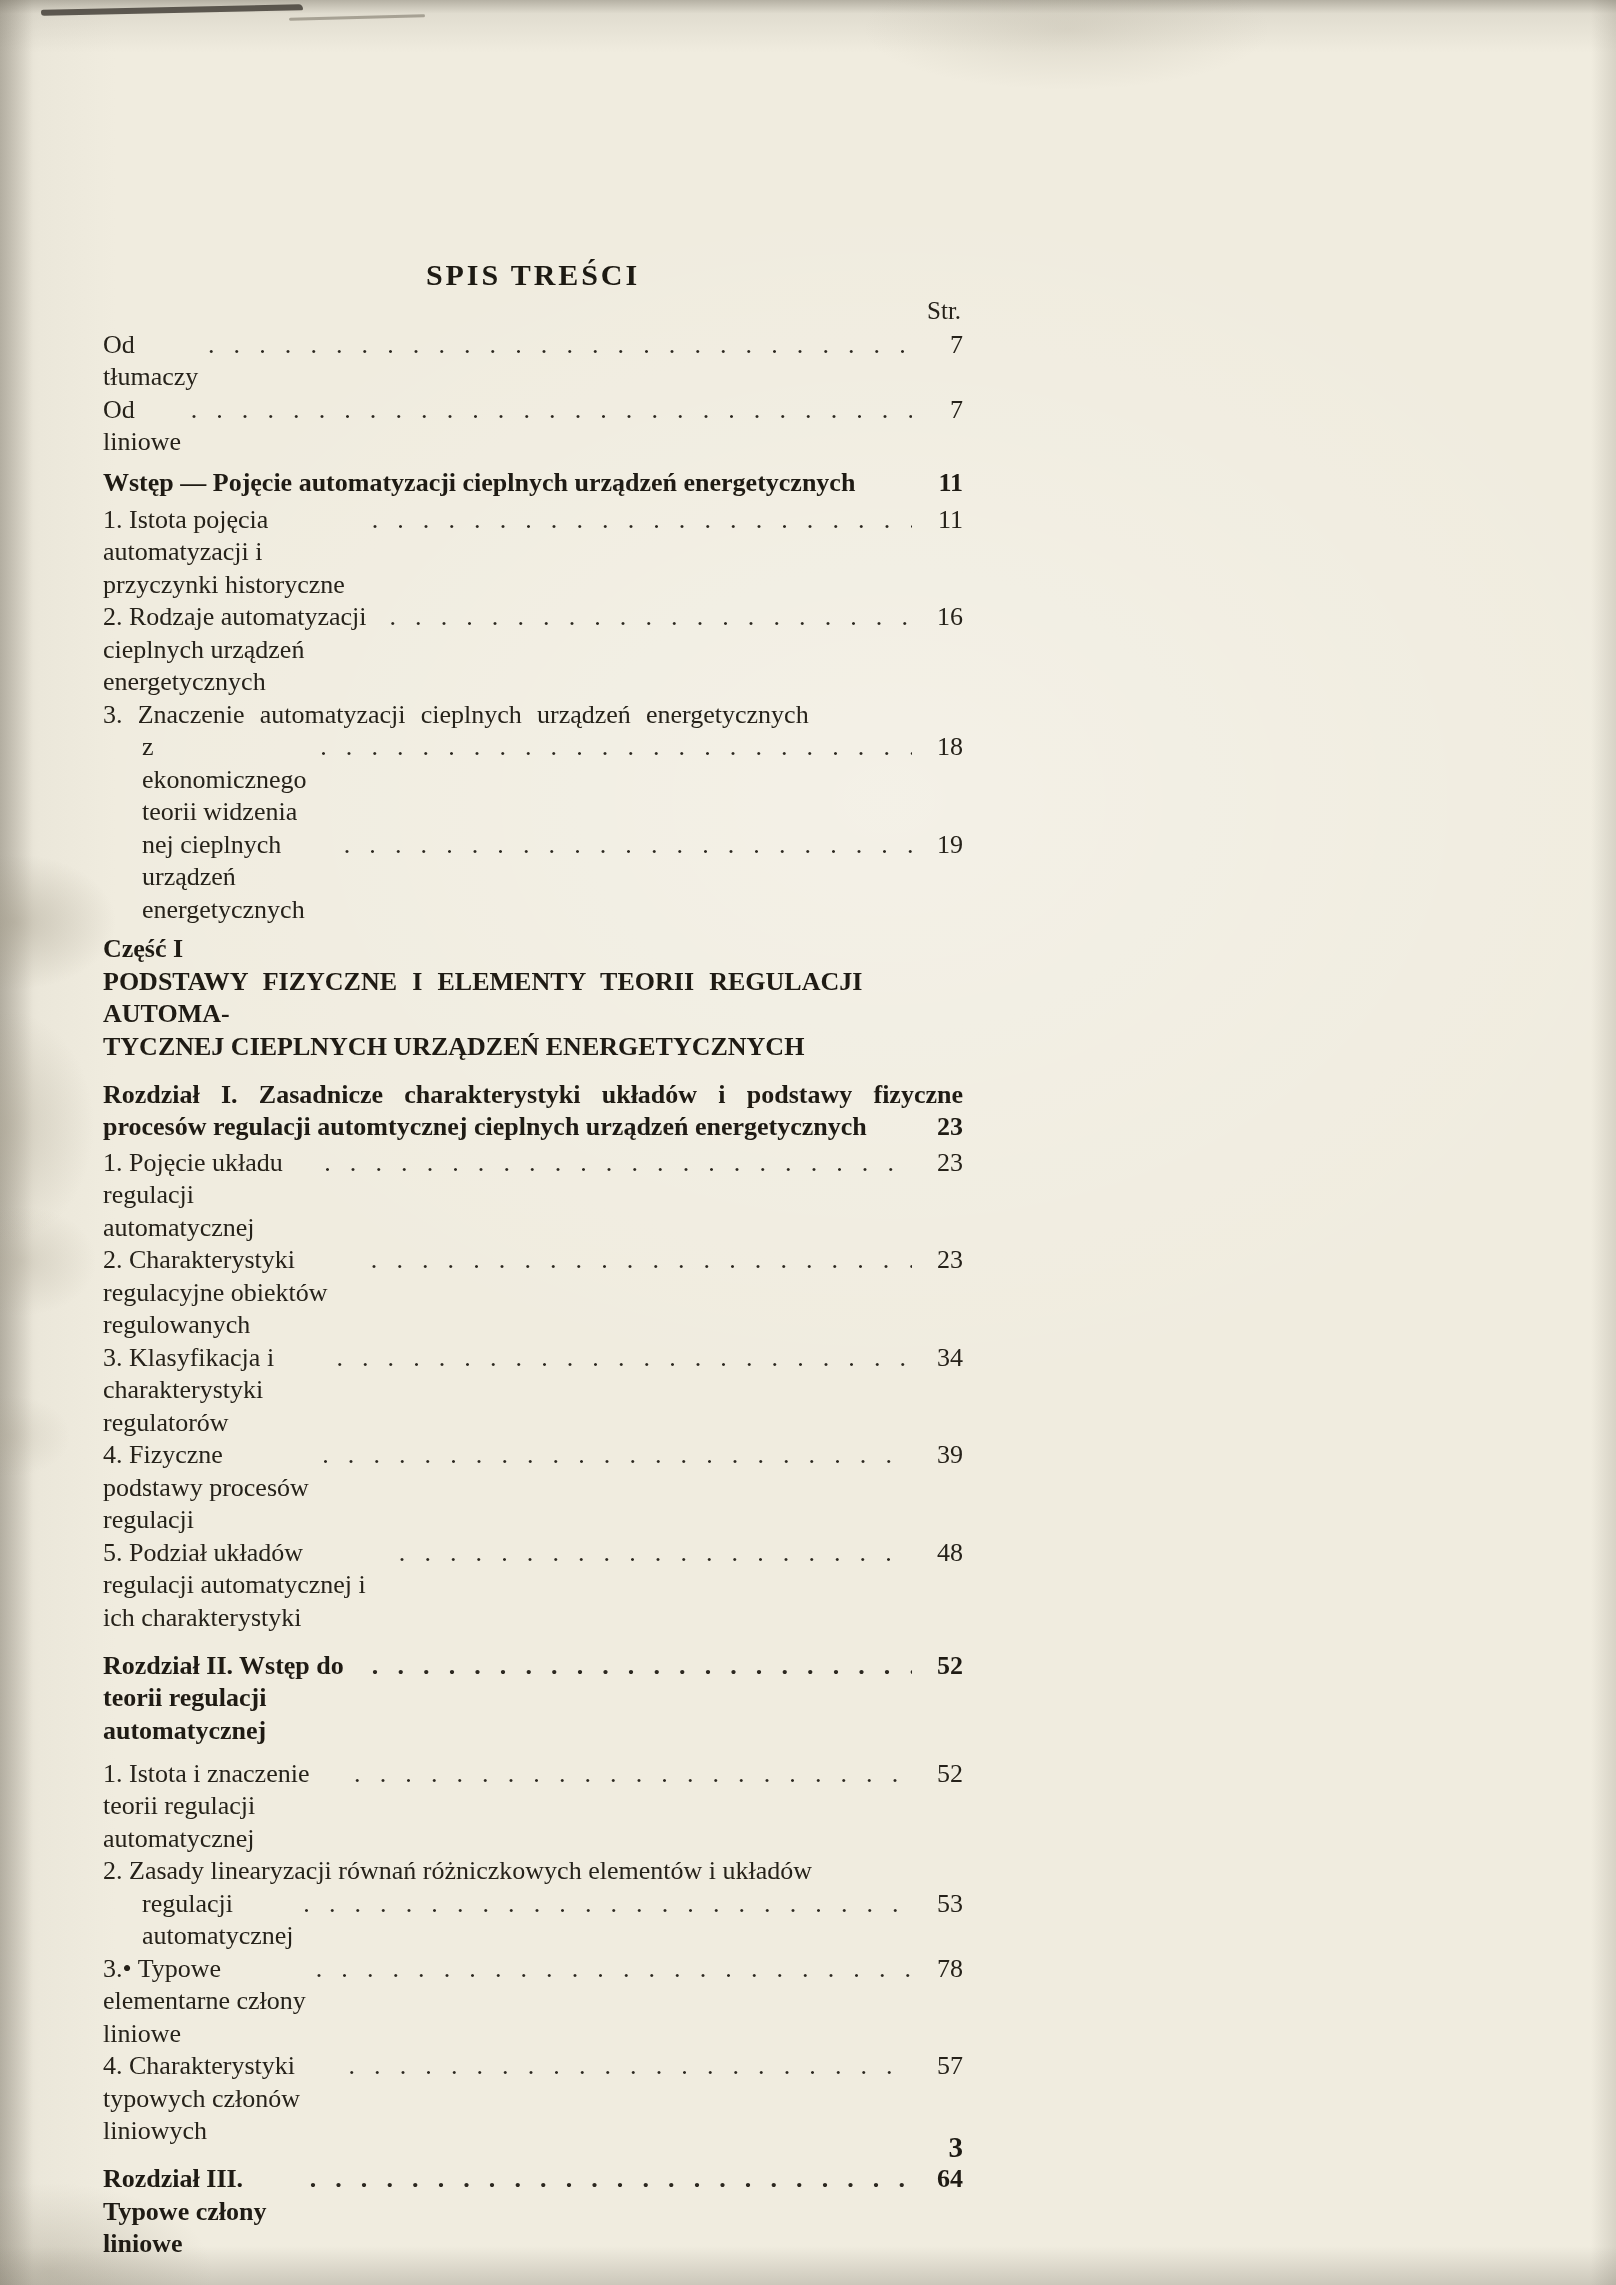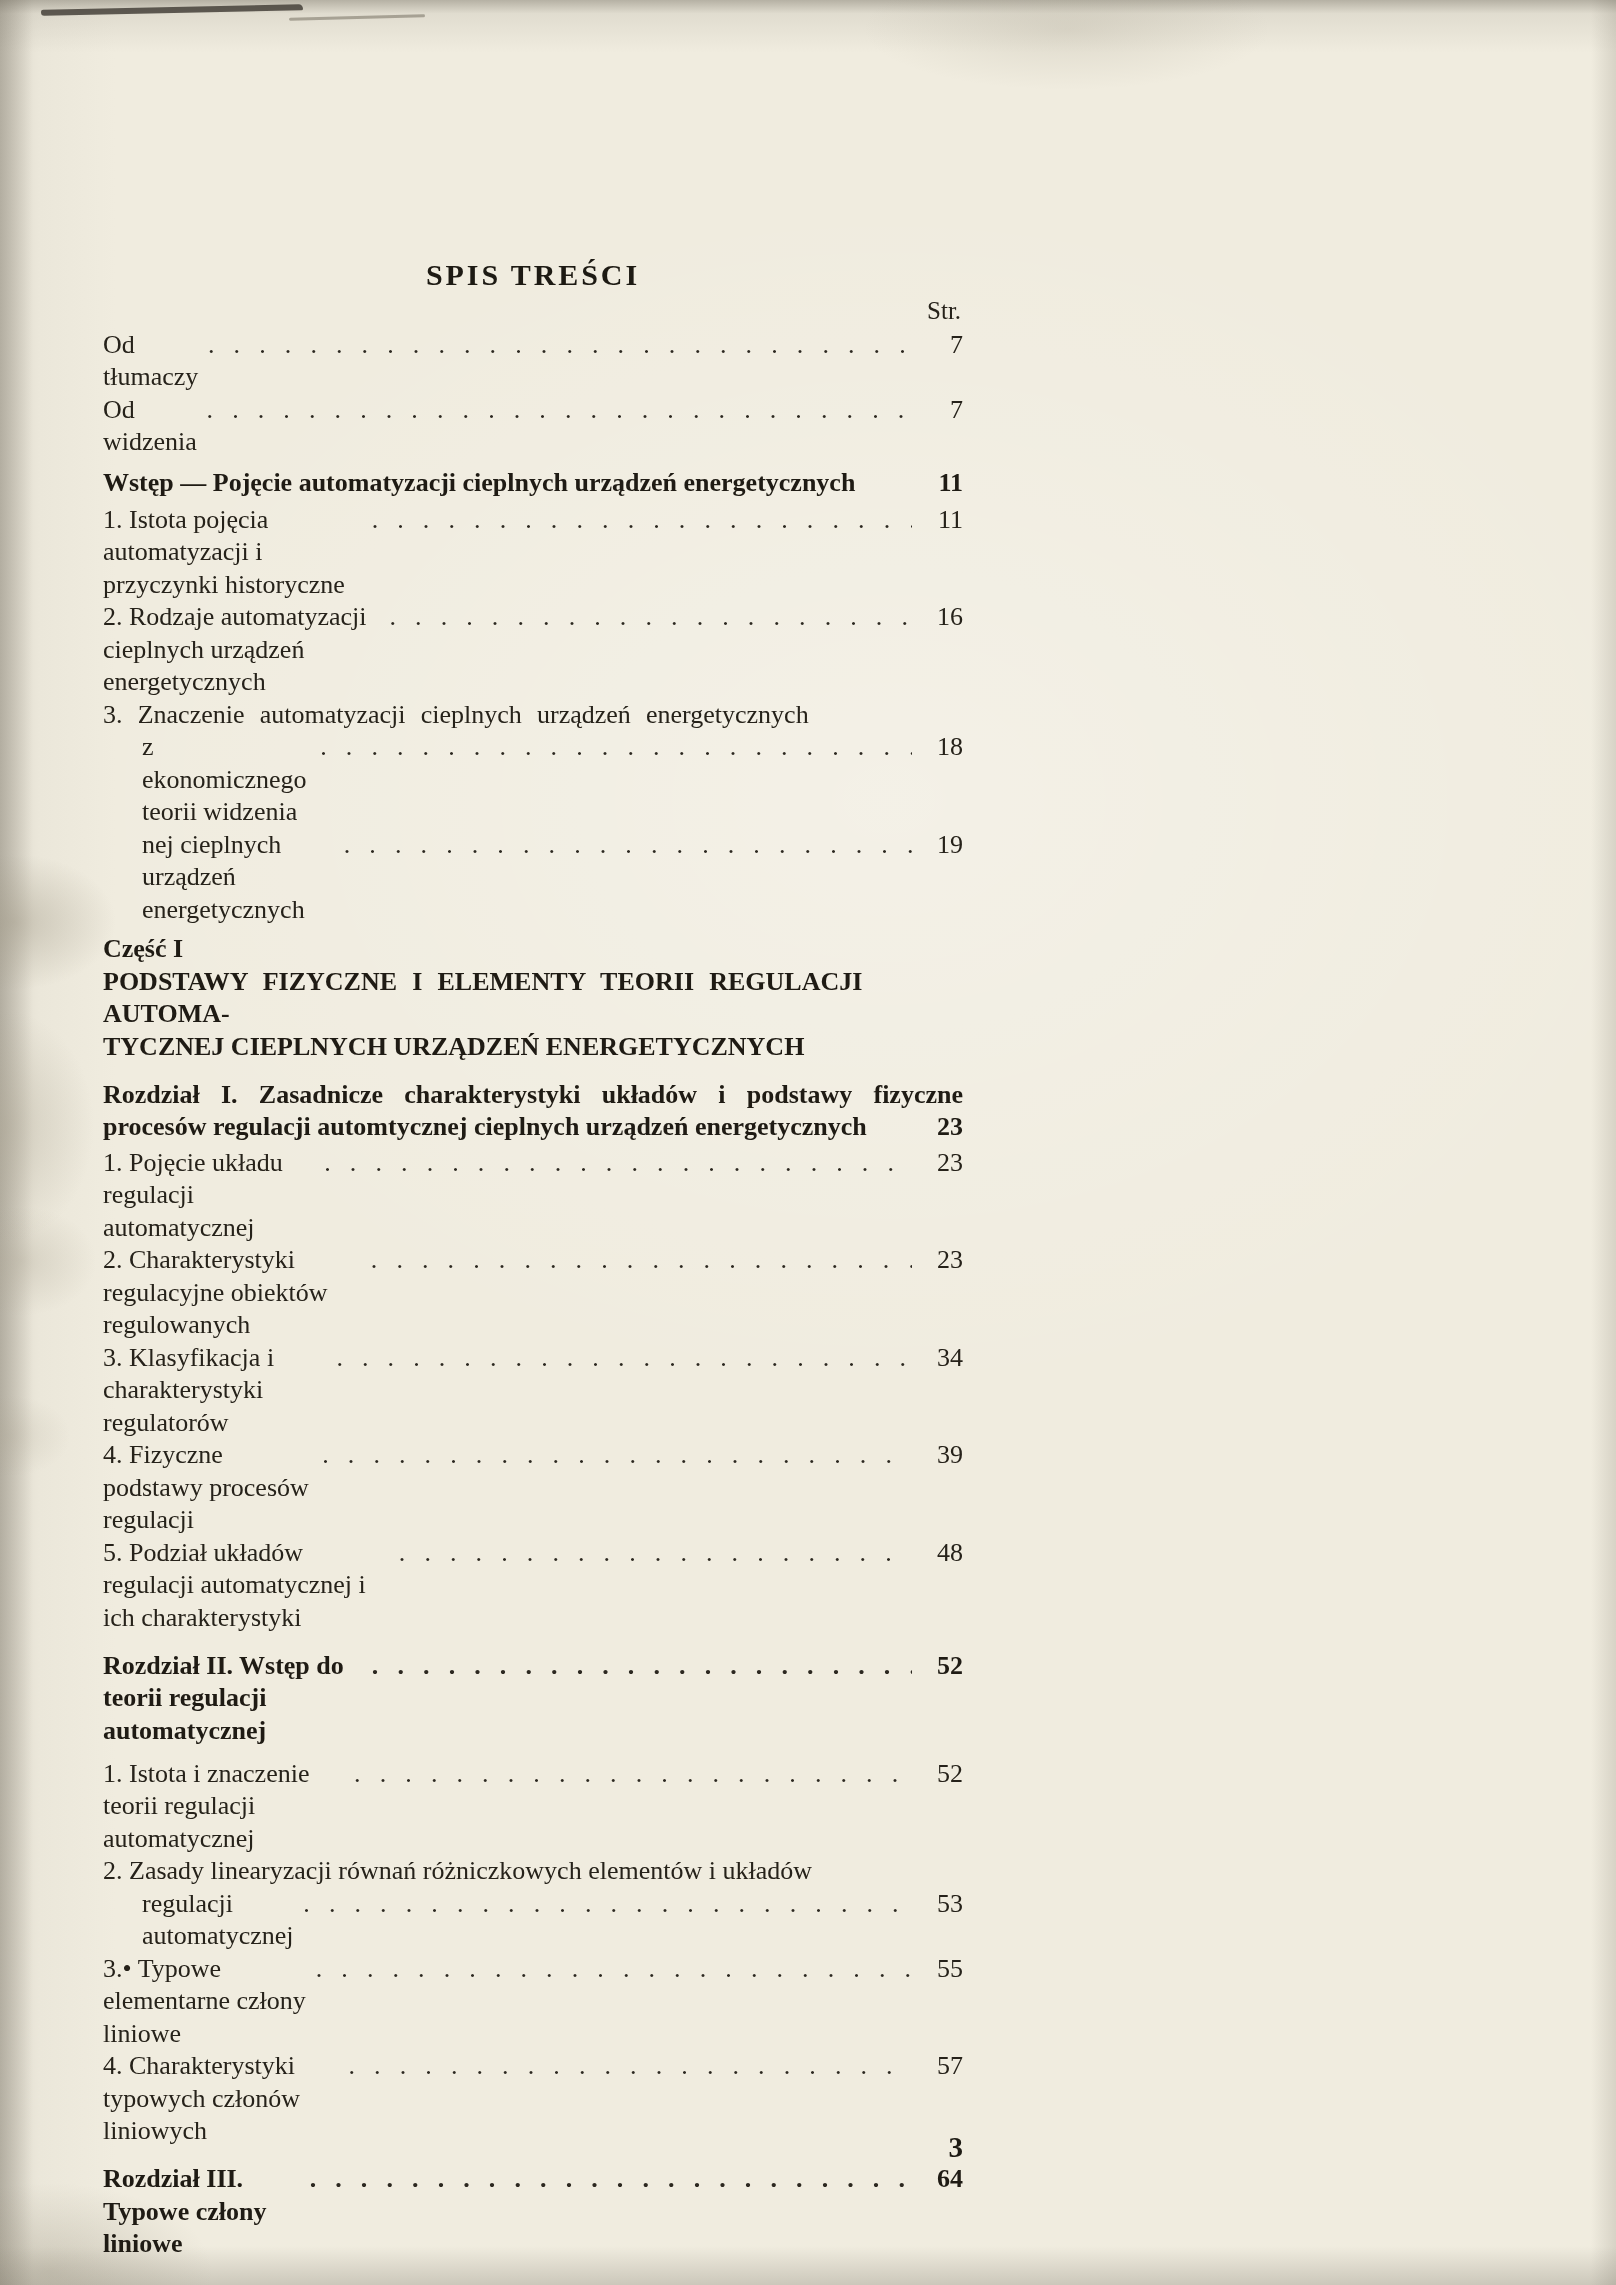--- a/index.html
+++ b/index.html
@@ -108,21 +108,21 @@
   <div class="content">
     <h1 class="title">SPIS TREŚCI</h1>
     <div class="str-header">Str.</div>
     <div id="toc">
         <div class="row front">
           <span class="txt">Od tłumaczy</span>
           <span class="leader dots"></span>
           <span class="pg">7</span>
         </div>
         <div class="row front">
-          <span class="txt">Od widzenia</span>
+          <span class="txt">Od liniowe</span>
           <span class="leader dots"></span>
           <span class="pg">7</span>
         </div>
         <div class="row section">
           <span class="txt">Wstęp — Pojęcie automatyzacji cieplnych urządzeń energetycznych</span>
           <span class="leader"></span>
           <span class="pg">11</span>
         </div>
         <div class="row item">
           <span class="txt">1. Istota pojęcia automatyzacji i przyczynki historyczne</span>
@@ -203,21 +203,21 @@
           <span class="txt full">2. Zasady linearyzacji równań różniczkowych elementów i układów</span>
         </div>
         <div class="row cont">
           <span class="txt">regulacji automatycznej</span>
           <span class="leader dots"></span>
           <span class="pg">53</span>
         </div>
         <div class="row item">
           <span class="txt">3.• Typowe elementarne człony liniowe</span>
           <span class="leader dots"></span>
-          <span class="pg">55</span>
+          <span class="pg">78</span>
         </div>
         <div class="row item">
           <span class="txt">4. Charakterystyki typowych członów liniowych</span>
           <span class="leader dots"></span>
           <span class="pg">57</span>
         </div>
         <div class="row chapter">
           <span class="txt">Rozdział III. Typowe człony liniowe</span>
           <span class="leader dots"></span>
           <span class="pg">64</span>

